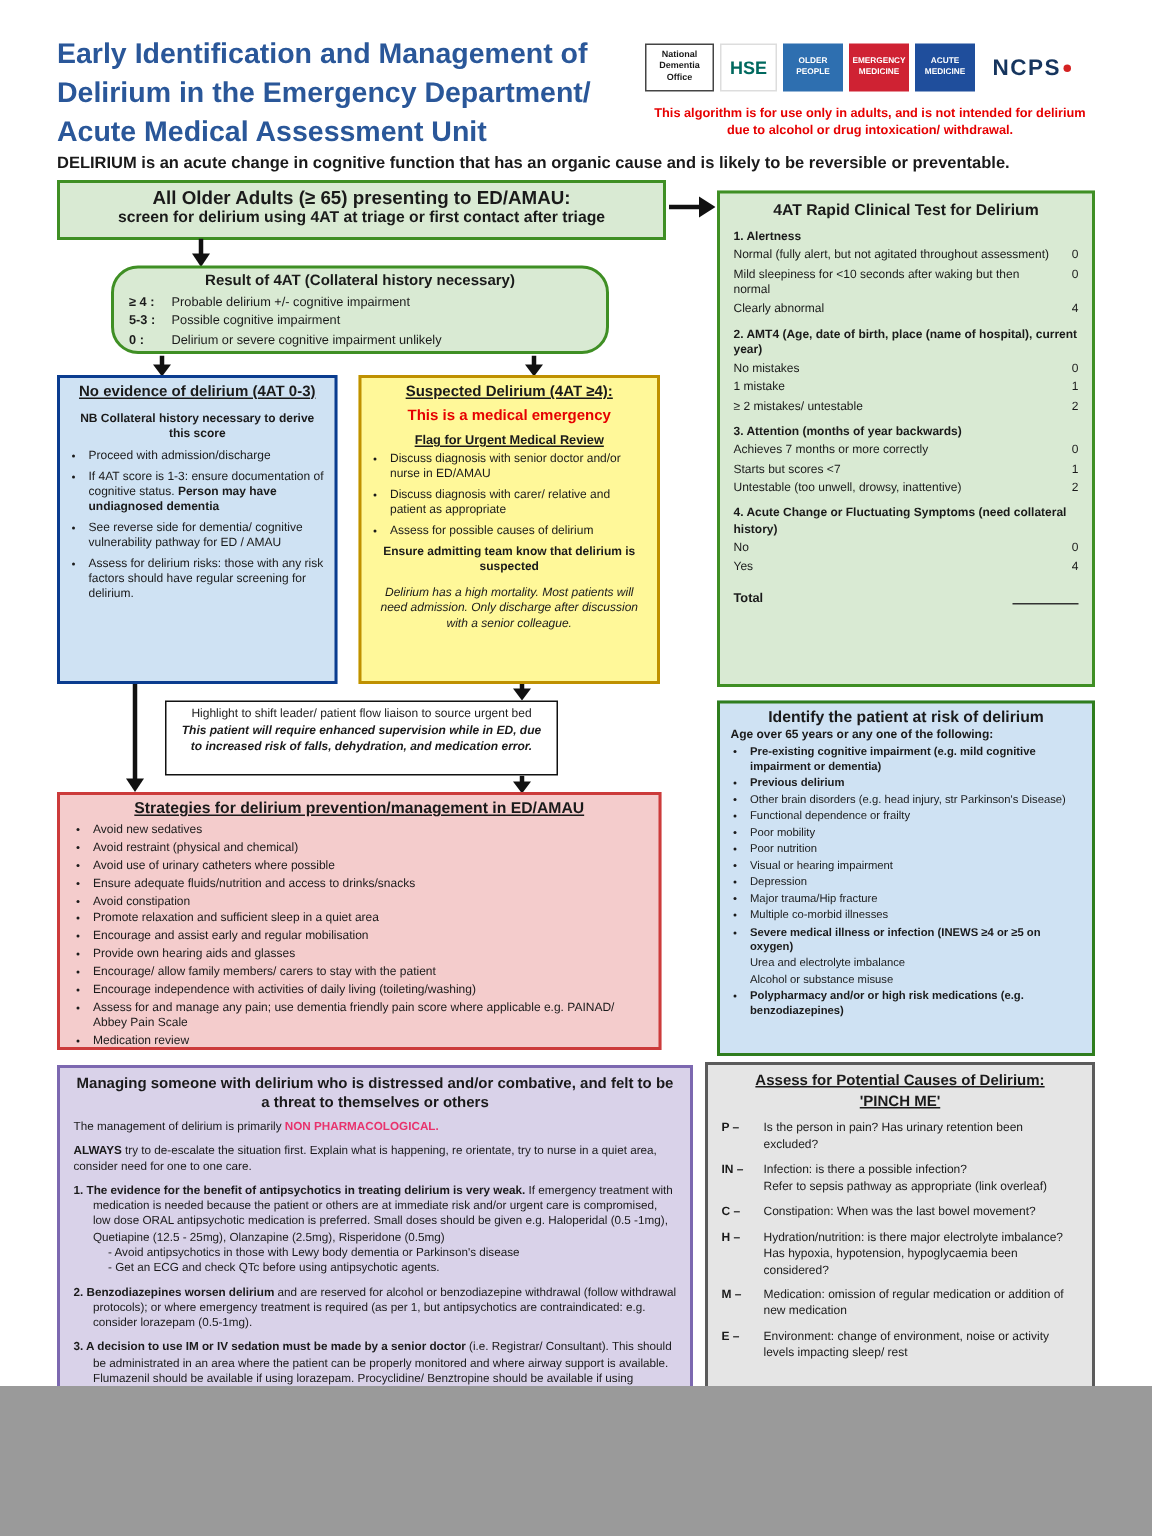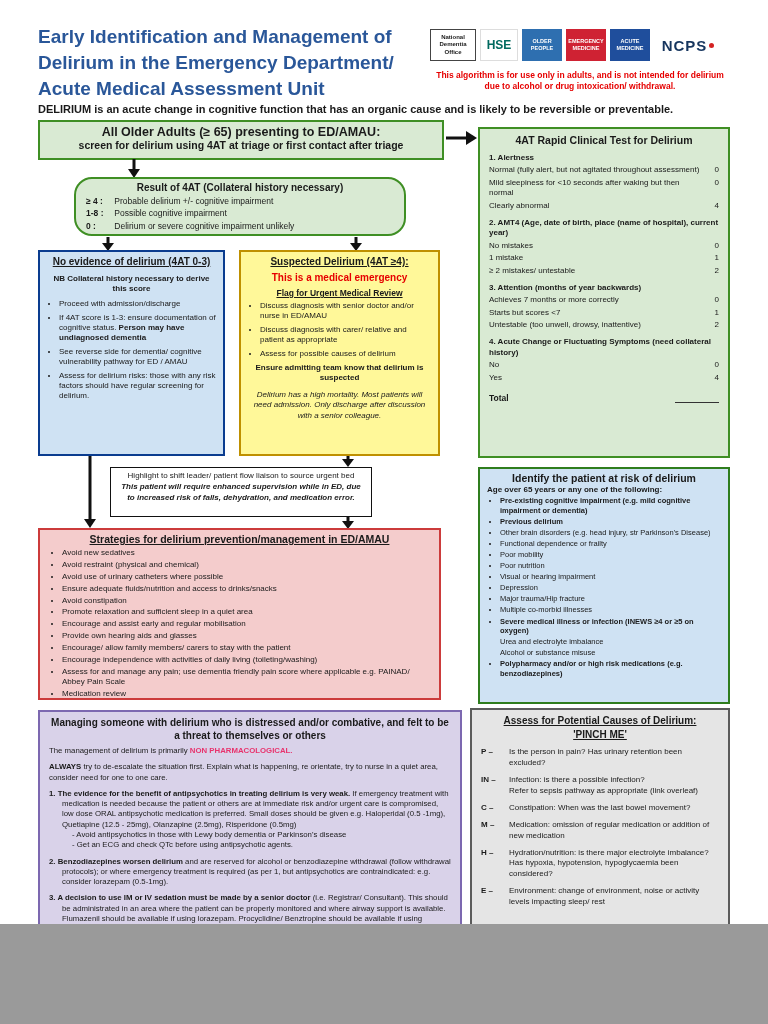--- a/index.html
+++ b/index.html
@@ -203,21 +203,21 @@
 
     <div class="totalrow">
         <span>Total</span>
         <span class="tblank"></span>
       </div>
   </div>
 
   <div class="box green result">
     <div class="bt">Result of 4AT (Collateral history necessary)</div>
     <div class="rrow"><span class="rl">≥ 4 :</span><span> Probable delirium +/- cognitive impairment</span></div>
-    <div class="rrow"><span class="rl">1-8 :</span><span> Possible cognitive impairment</span></div>
+    <div class="rrow"><span class="rl">5-3 :</span><span> Possible cognitive impairment</span></div>
     <div class="rrow"><span class="rl">0 :</span><span> Delirium or severe cognitive impairment unlikely</span></div>
   </div>
 
   <div class="box noev">
     <div class="bt u">No evidence of delirium (4AT 0-3)</div>
     <div class="nbnote">NB Collateral history necessary to derive this score</div>
     <ul>
       <li><span>Proceed with admission/discharge</span><span class="b"></span></li>
       <li><span>If 4AT score is 1-3: ensure documentation of cognitive status. </span><span class="b">Person may have undiagnosed dementia</span></li>
       <li><span>See reverse side for dementia/ cognitive vulnerability pathway for ED / AMAU</span><span class="b"></span></li>
@@ -302,22 +302,22 @@
       
     </div>
   </div>
 
   <div class="box pinchme">
     <div class="bt u">Assess for Potential Causes of Delirium:</div>
     <div class="bt u">'PINCH ME'</div>
     <div class="pitem"><span class="pl">P –</span><span>Is the person in pain? Has urinary retention been excluded?</span></div>
     <div class="pitem"><span class="pl">IN –</span><span>Infection: is there a possible infection?</span><div class="pextra">Refer to sepsis pathway as appropriate (link overleaf)</div></div>
     <div class="pitem"><span class="pl">C –</span><span>Constipation: When was the last bowel movement?</span></div>
+    <div class="pitem"><span class="pl">H –</span><span>Hydration/nutrition: is there major electrolyte imbalance? Has hypoxia, hypotension, hypoglycaemia been considered?</span></div>
     <div class="pitem"><span class="pl">M –</span><span>Medication: omission of regular medication or addition of new medication</span></div>
-    <div class="pitem"><span class="pl">H –</span><span>Hydration/nutrition: is there major electrolyte imbalance? Has hypoxia, hypotension, hypoglycaemia been considered?</span></div>
     <div class="pitem"><span class="pl">E –</span><span>Environment: change of environment, noise or activity levels impacting sleep/ rest</span></div>
   </div>
 
   <div class="box notebox">
     <span class="red">NOTE:</span><span> Clinical algorithms are for reference only and do not replace clinical judgement</span>
   </div>
 
   <div class="version">Version 2.1 - Date 05.11.2021</div>
 
 </div>

